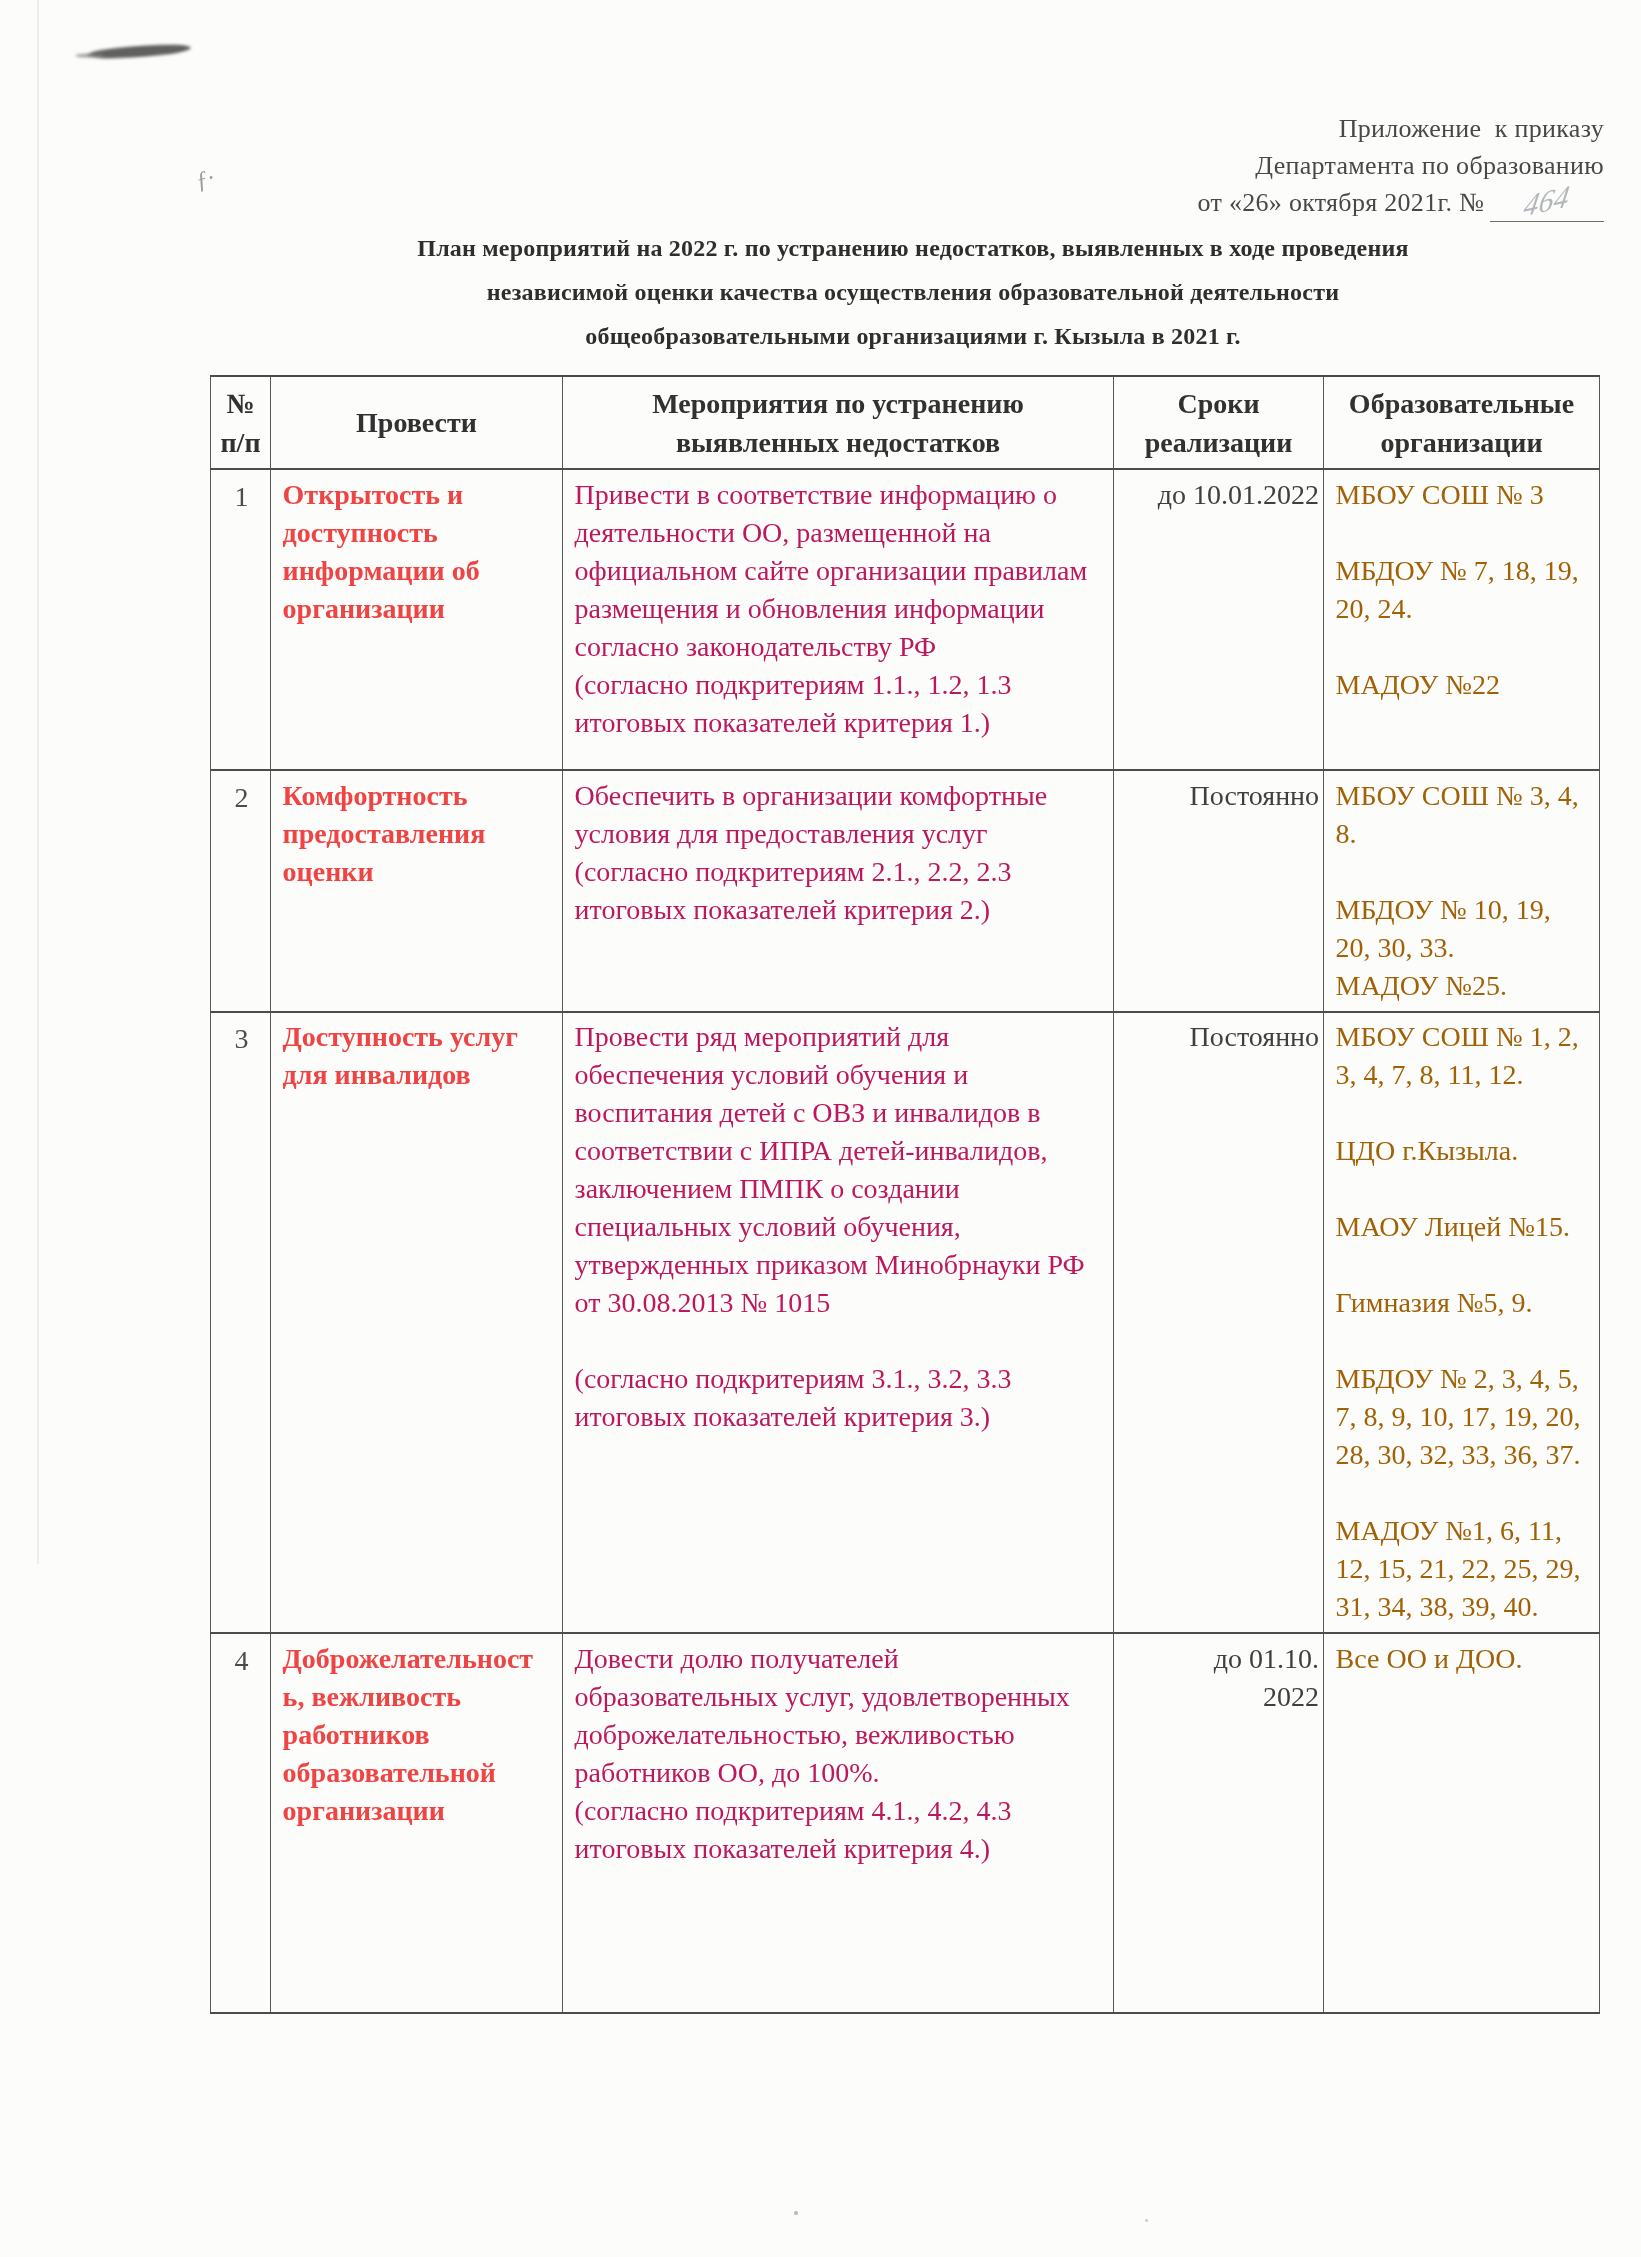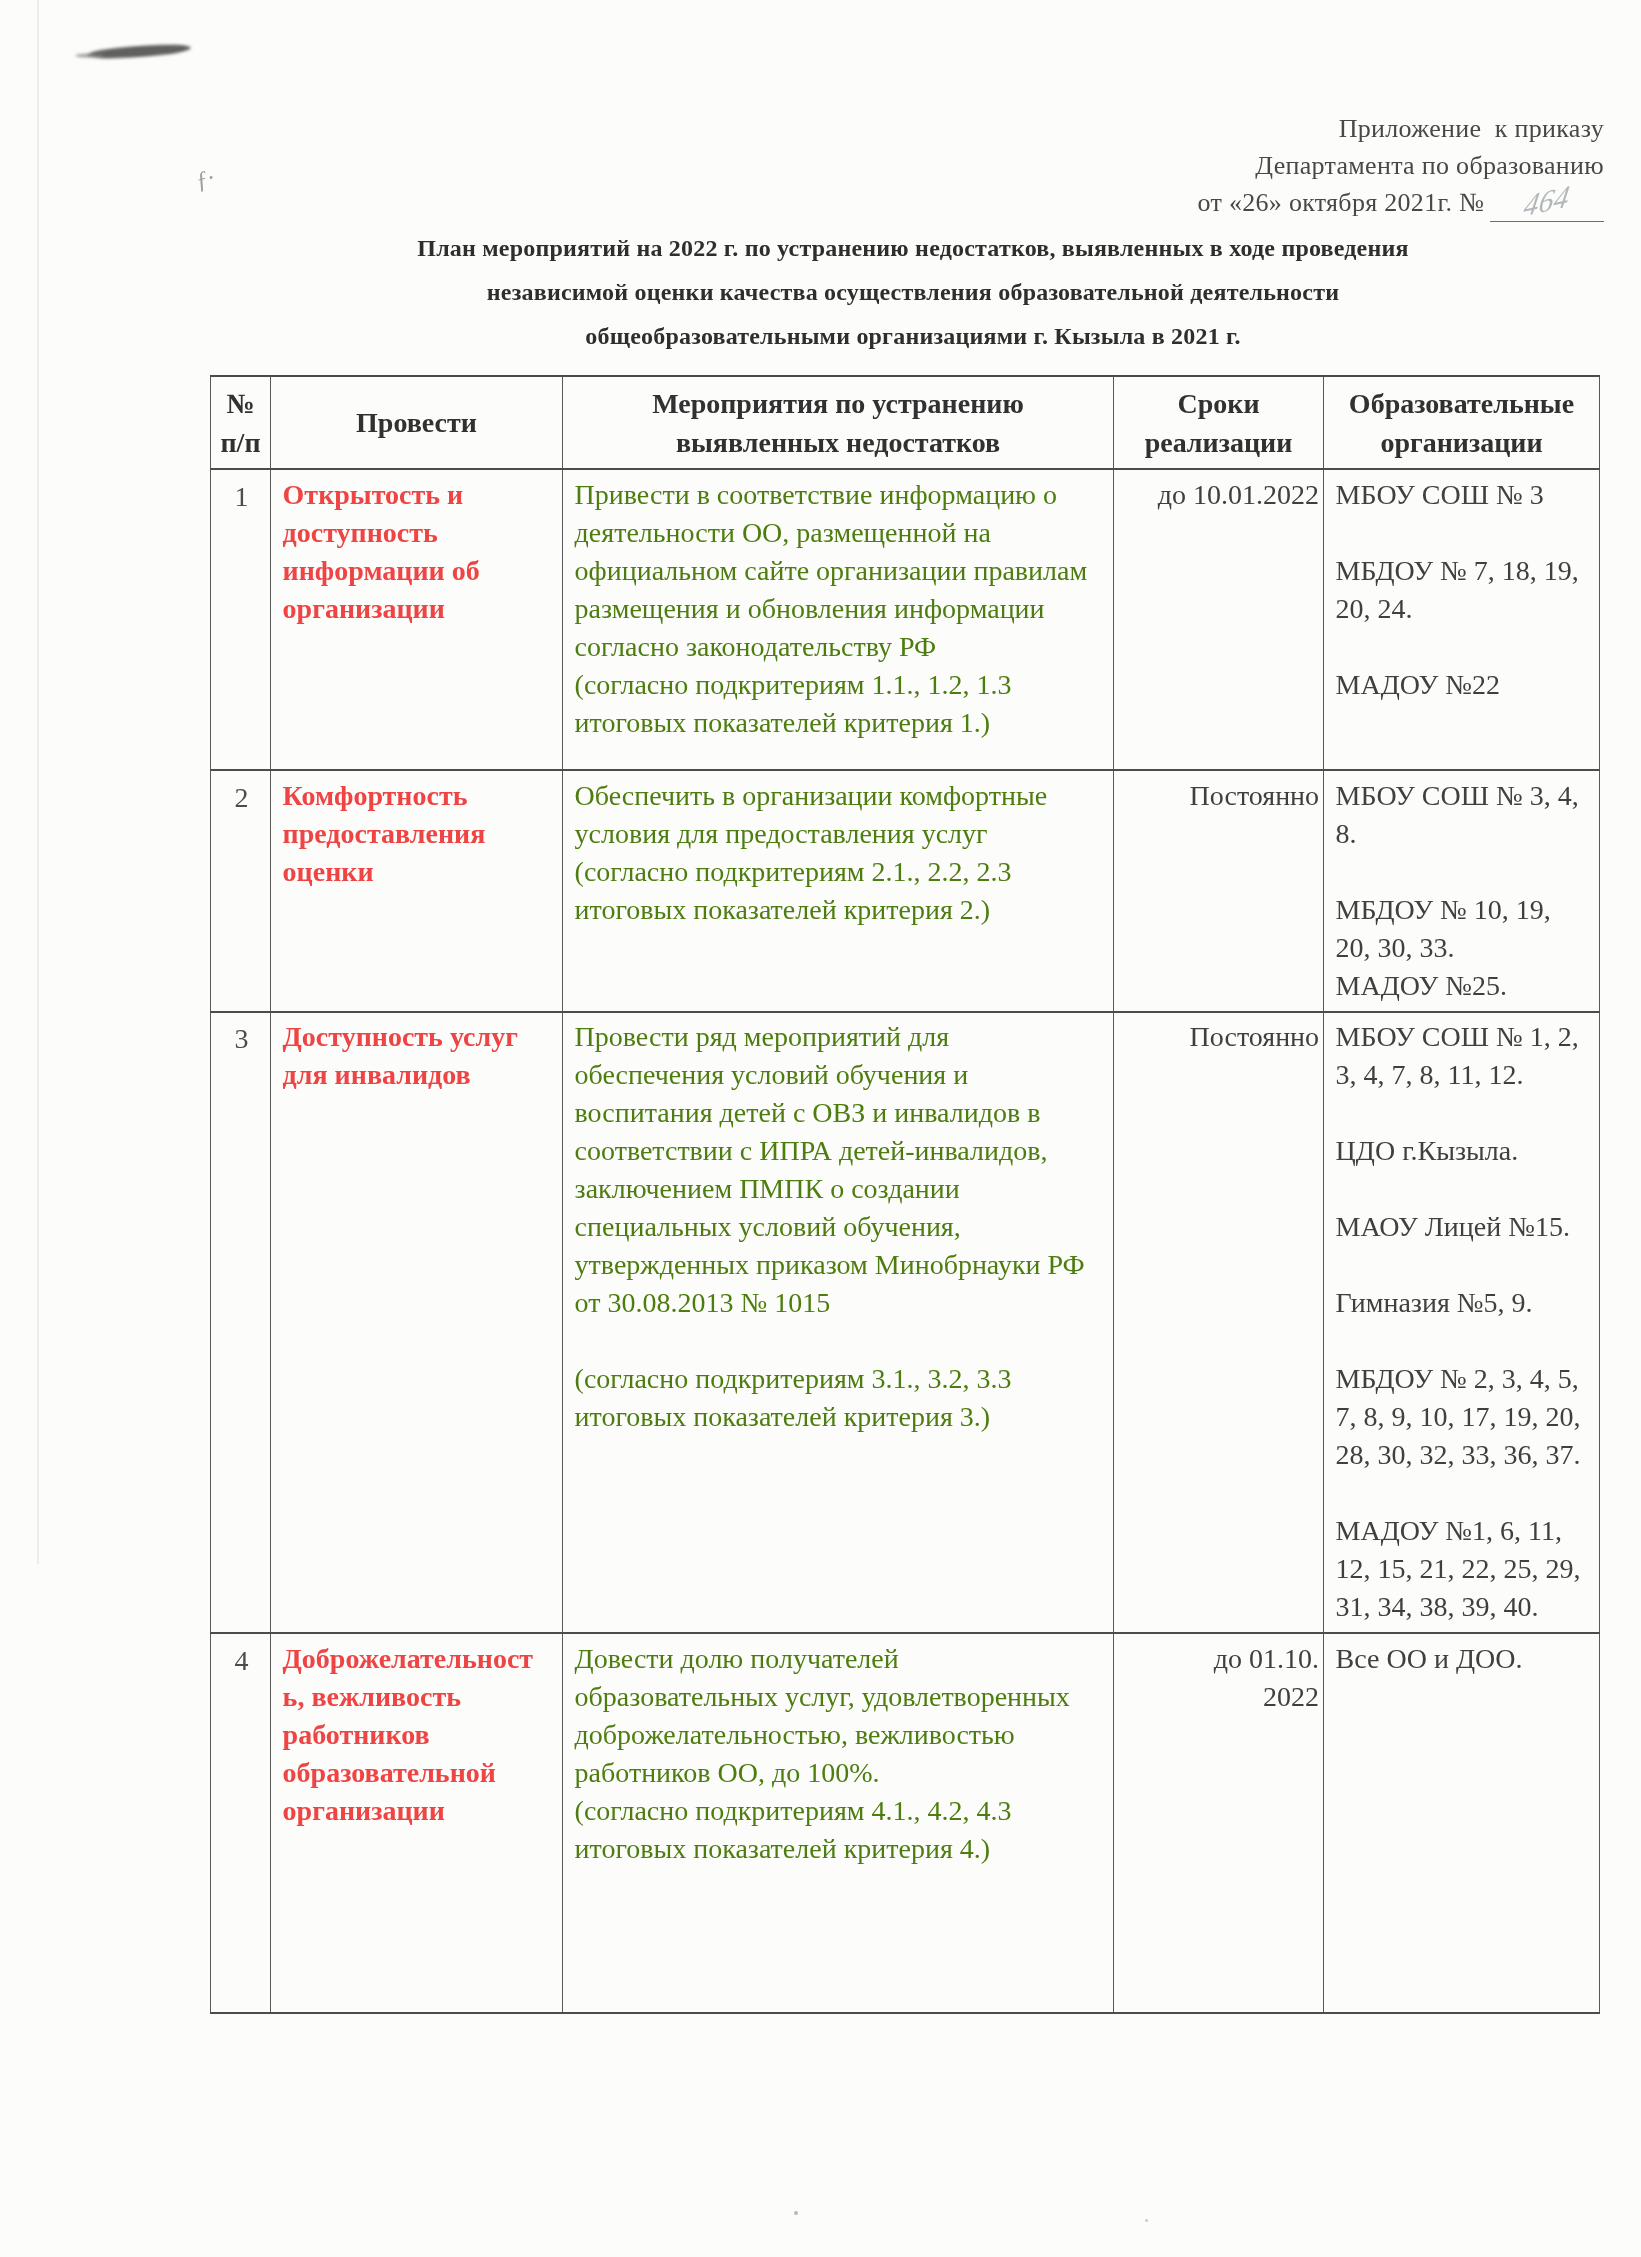--- a/index.html
+++ b/index.html
@@ -74,23 +74,23 @@
     padding:5.8px 9.7px 5.8px 11.6px;
   }
   .plan th{
     font-weight:bold;text-align:center;vertical-align:middle;
     font-size:28px;line-height:39px;color:#313131;
     padding:3.9px 5.8px;
   }
   .plan td{line-height:38px;color:#3f3f3f;}
   td.c-num{text-align:center;color:#4c4c4c;padding-top:7.7px;}
   td.c-criteria{color:#ef4444;font-weight:bold;}
-  td.c-measures{color:#4d7c0f;}
+  td.c-measures{color:#be185d;}
   td.c-terms{text-align:right;padding-left:3.9px;padding-right:3.9px;}
-  td.c-orgs{color:#404040;margin-top:44px;}
+  td.c-orgs{color:#a16207;margin-top:44px;}
 </style>
 </head>
 <body>
 
 <div class="sheet">
 
   <div class="scan-edge"></div>
   <div class="smudge"></div>
   <div class="pencil-mark">ƒ·</div>
   <div class="speck1"></div>

